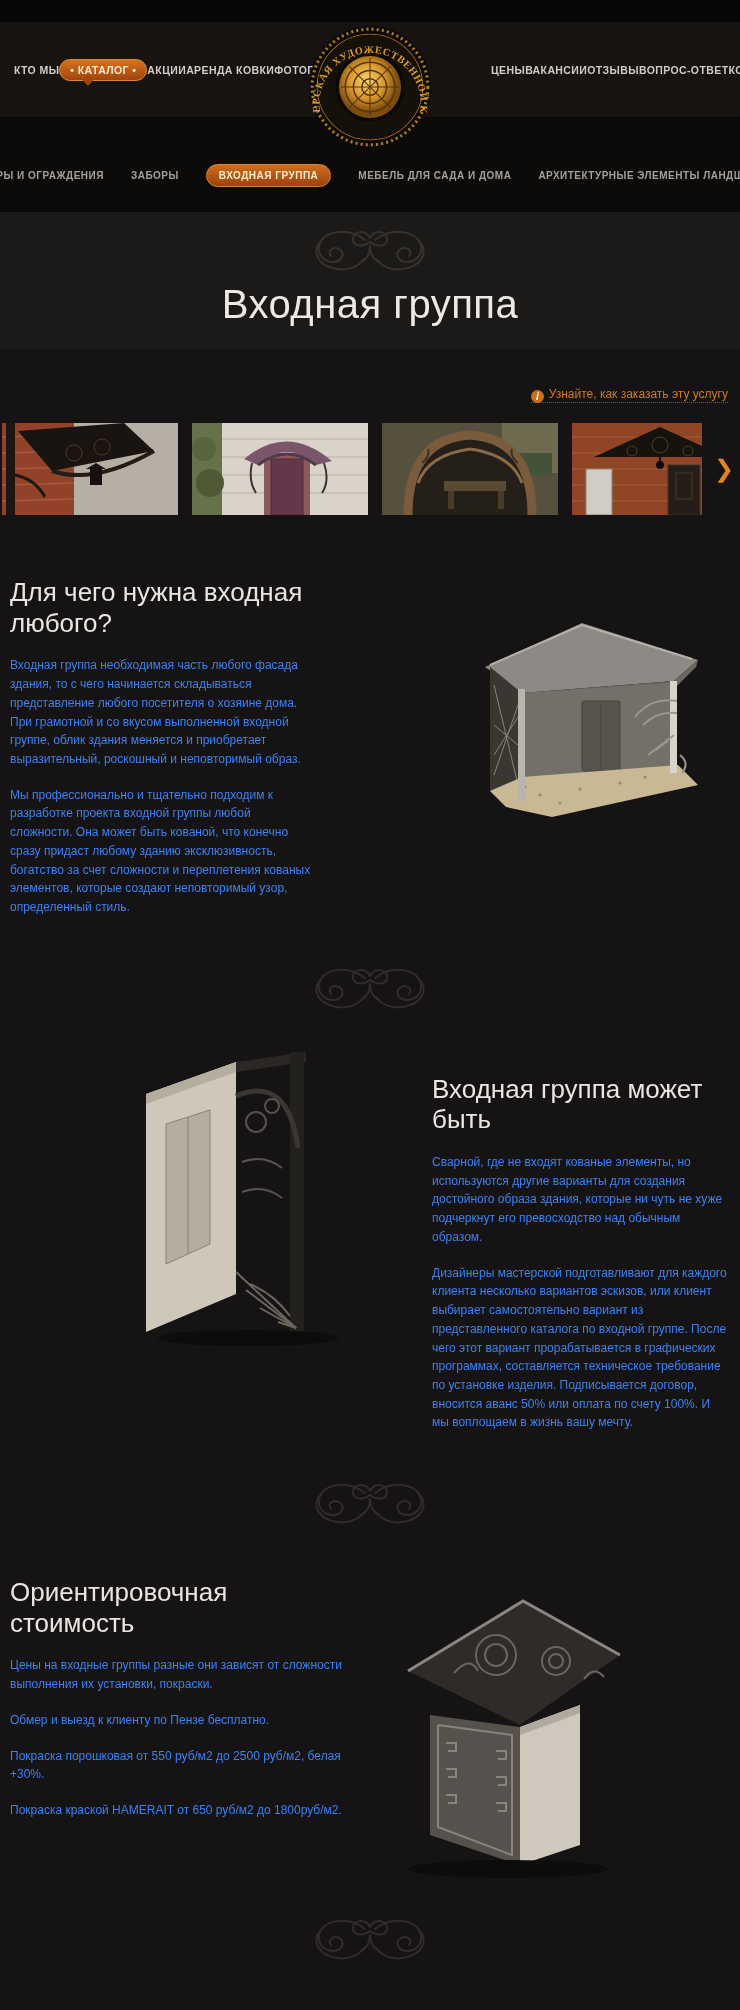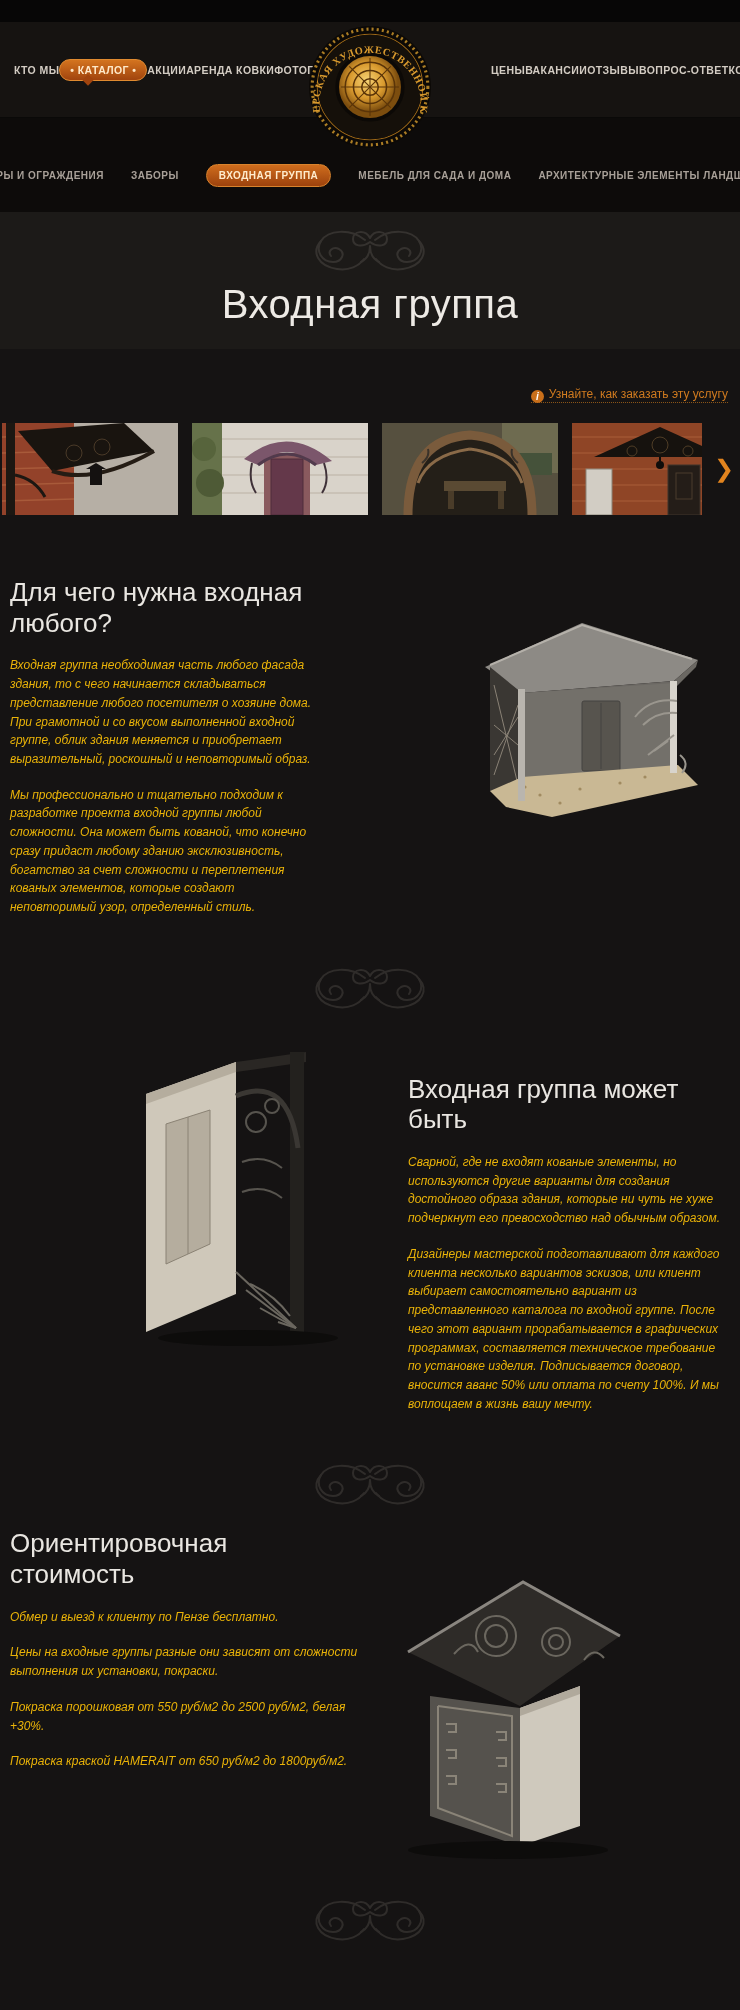--- a/index.html
+++ b/index.html
@@ -70,31 +70,31 @@
   .carousel{position:relative;height:92px;margin-left:-8px;}
   .car-viewport{width:700px;overflow:hidden;display:flex;gap:14px;height:92px;}
   .car-item{flex:0 0 176px;height:92px;background:#000;}
   .car-item svg{display:block;}
   .car-next{
     position:absolute;right:-4px;top:50%;transform:translateY(-50%);
     color:#e2841e;font-size:24px;line-height:1;cursor:pointer;
     background:none;border:none;padding:0;
   }
   h2.sec-title{margin:0 0 18px;font-size:26px;font-weight:400;color:#e9e6e1;line-height:1.18;}
-  .sec p{margin:0 0 17px;font-size:12px;line-height:1.56;color:#eab308;font-style:italic;}
+  .sec p{margin:0 0 17px;font-size:12px;line-height:1.56;color:#3b82f6;}
   .sec1{display:flex;margin-top:62px;}
   .sec1-text{width:302px;flex:0 0 auto;}
   .sec1-img{margin-left:118px;margin-top:28px;}
   .divider{text-align:center;padding:28px 0 14px;}
   .divider svg{opacity:.5;}
-  .sec2{display:flex;margin-top:4px;}
+  .sec2{display:flex;margin-top:4px;gap:24px;}
   .sec2-img{flex:0 0 auto;margin-left:128px;}
   .sec2-text{margin-left:20px;width:322px;padding-top:42px;}
   .sec3{display:flex;margin-top:4px;}
-  .sec3-text{width:348px;flex:0 0 auto;}
+  .sec3-text{width:348px;flex:0 0 auto;margin-top:30px;}
   .sec3-img{margin-left:10px;margin-top:46px;}
 </style>
 </head>
 <body>
 
 <svg width="0" height="0" style="position:absolute">
   <defs>
     <g id="flourish-def" fill="none" stroke="#4a4642" stroke-width="2" stroke-linecap="round">
       <path d="M75,14 c-5,-9 -17,-7 -17,1 c0,7 9,9 17,3 c8,6 17,4 17,-3 c0,-8 -12,-10 -17,-1"></path>
       <path d="M70,16 C55,4 33,6 26,17 C20,27 27,38 38,38 C47,38 51,29 44,25 C38,22 32,27 36,32"></path>
@@ -338,22 +338,22 @@
 
   <div class="divider">
     <svg width="150" height="48" viewBox="0 0 150 48">
         <use href="#flourish-def"></use>
       </svg>
   </div>
 
   <div class="sec sec3">
     <div class="sec3-text">
       <h2 class="sec-title">Ориентировочная стоимость</h2>
+      <p>Цены на входные группы разные они зависят от сложности выполнения их установки, покраски.</p>
       <p>Обмер и выезд к клиенту по Пензе бесплатно.</p>
-      <p>Цены на входные группы разные они зависят от сложности выполнения их установки, покраски.</p>
       <p>Покраска порошковая от 550 руб/м2 до 2500 руб/м2, белая +30%.</p>
       <p>Покраска краской HAMERAIT от 650 руб/м2 до 1800руб/м2.</p>
     </div>
     <div class="sec3-img">
       <svg width="280" height="288" viewBox="0 0 280 288">
         <polygon points="40,78 155,8 252,62 152,132" fill="#2e2b28"></polygon>
         <path d="M40,78 L155,8 L252,62" fill="none" stroke="#8a8680" stroke-width="3"></path>
         <g fill="none" stroke="#6b675f" stroke-width="2">
           <circle cx="128" cy="62" r="20"></circle>
             <circle cx="128" cy="62" r="11"></circle>

